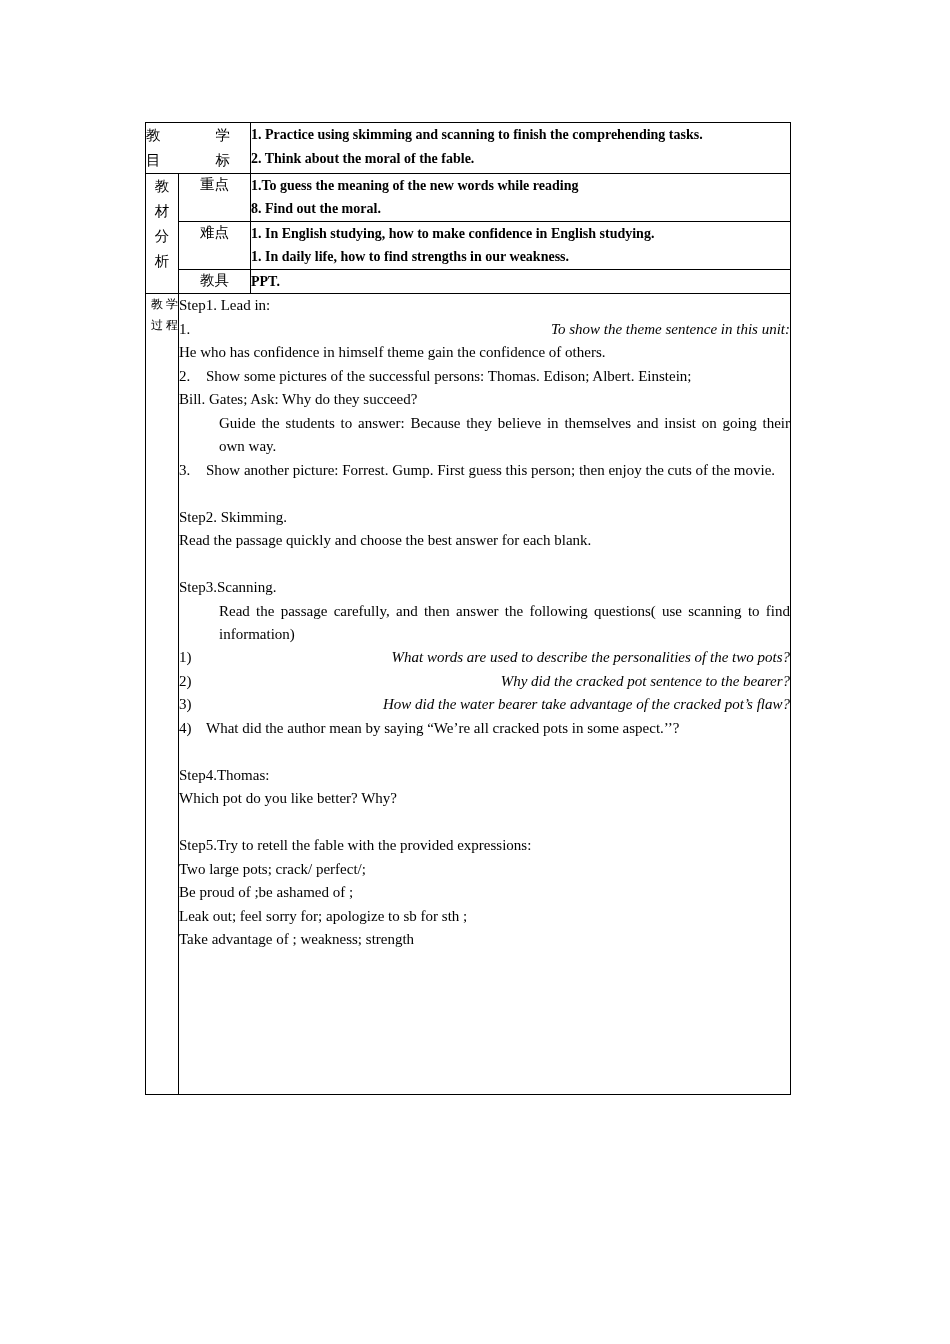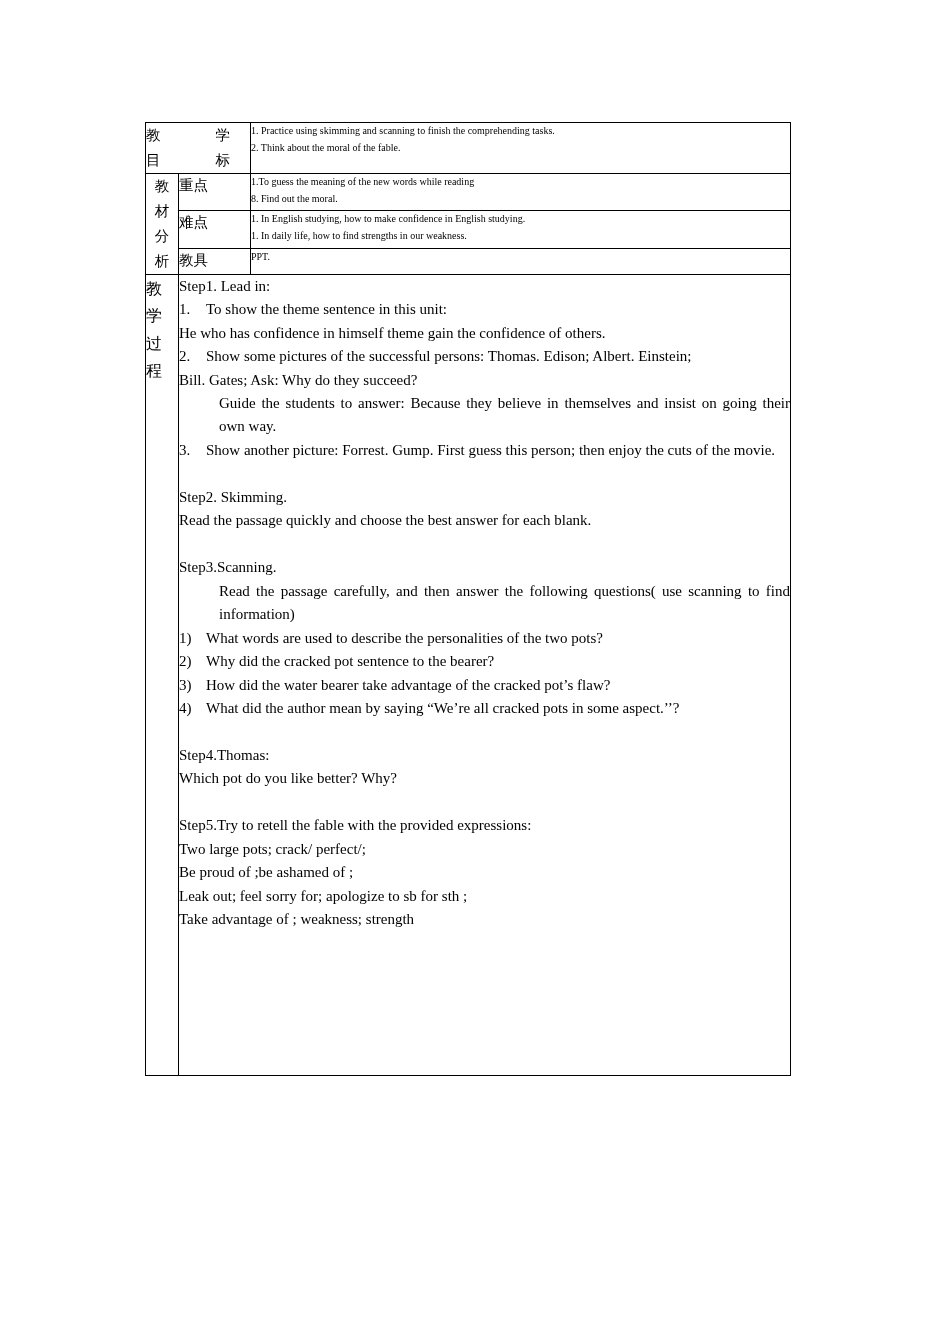--- a/index.html
+++ b/index.html
@@ -67,41 +67,44 @@
     line-height: 1.72;
   }
   .goal-label .spread {
     display: flex;
     justify-content: space-between;
     width: 84px;
   }
 
   
   .mid-label {
+    text-align: center;
     vertical-align: middle;
     font-size: 14.5px;
     padding: 6px 4px;
     line-height: 1.6;
+    font-family: Liberation Mono, monospace;
   }
 
   
   .cell-text {
-    font-size: 10px;
+    font-size: 14px;
     line-height: 1.68;
     padding: 4px 6px 4px 7px;
+    font-weight: bold;
   }
   .cell-text p {
     margin: 0;
   }
 
   
   .proc-label {
-    text-align: left;
-    vertical-align: middle;
-    font-size: 16px;
+    text-align: right;
+    vertical-align: middle;
+    font-size: 12px;
     line-height: 1.72;
     padding: 4px 2px;
   }
   .proc-body {
     font-size: 15px;
     line-height: 1.565;
     padding: 9px 8px 9px 11px;
     height: 800px;
   }
   .proc-body p {
@@ -124,21 +127,22 @@
   .li > .marker {
     flex: 0 0 auto;
     width: 27px;
   }
   .li > .body {
     flex: 1 1 auto;
     text-align: justify;
     text-justify: inter-word;
   }
   .li > .body.nojust {
-    text-align: left;
+    text-align: right;
+    font-style: italic;
   }
 </style>
 </head>
 <body>
 
 <div class="page">
 
   <table class="lesson-table">
     <colgroup>
       <col class="col-a">

